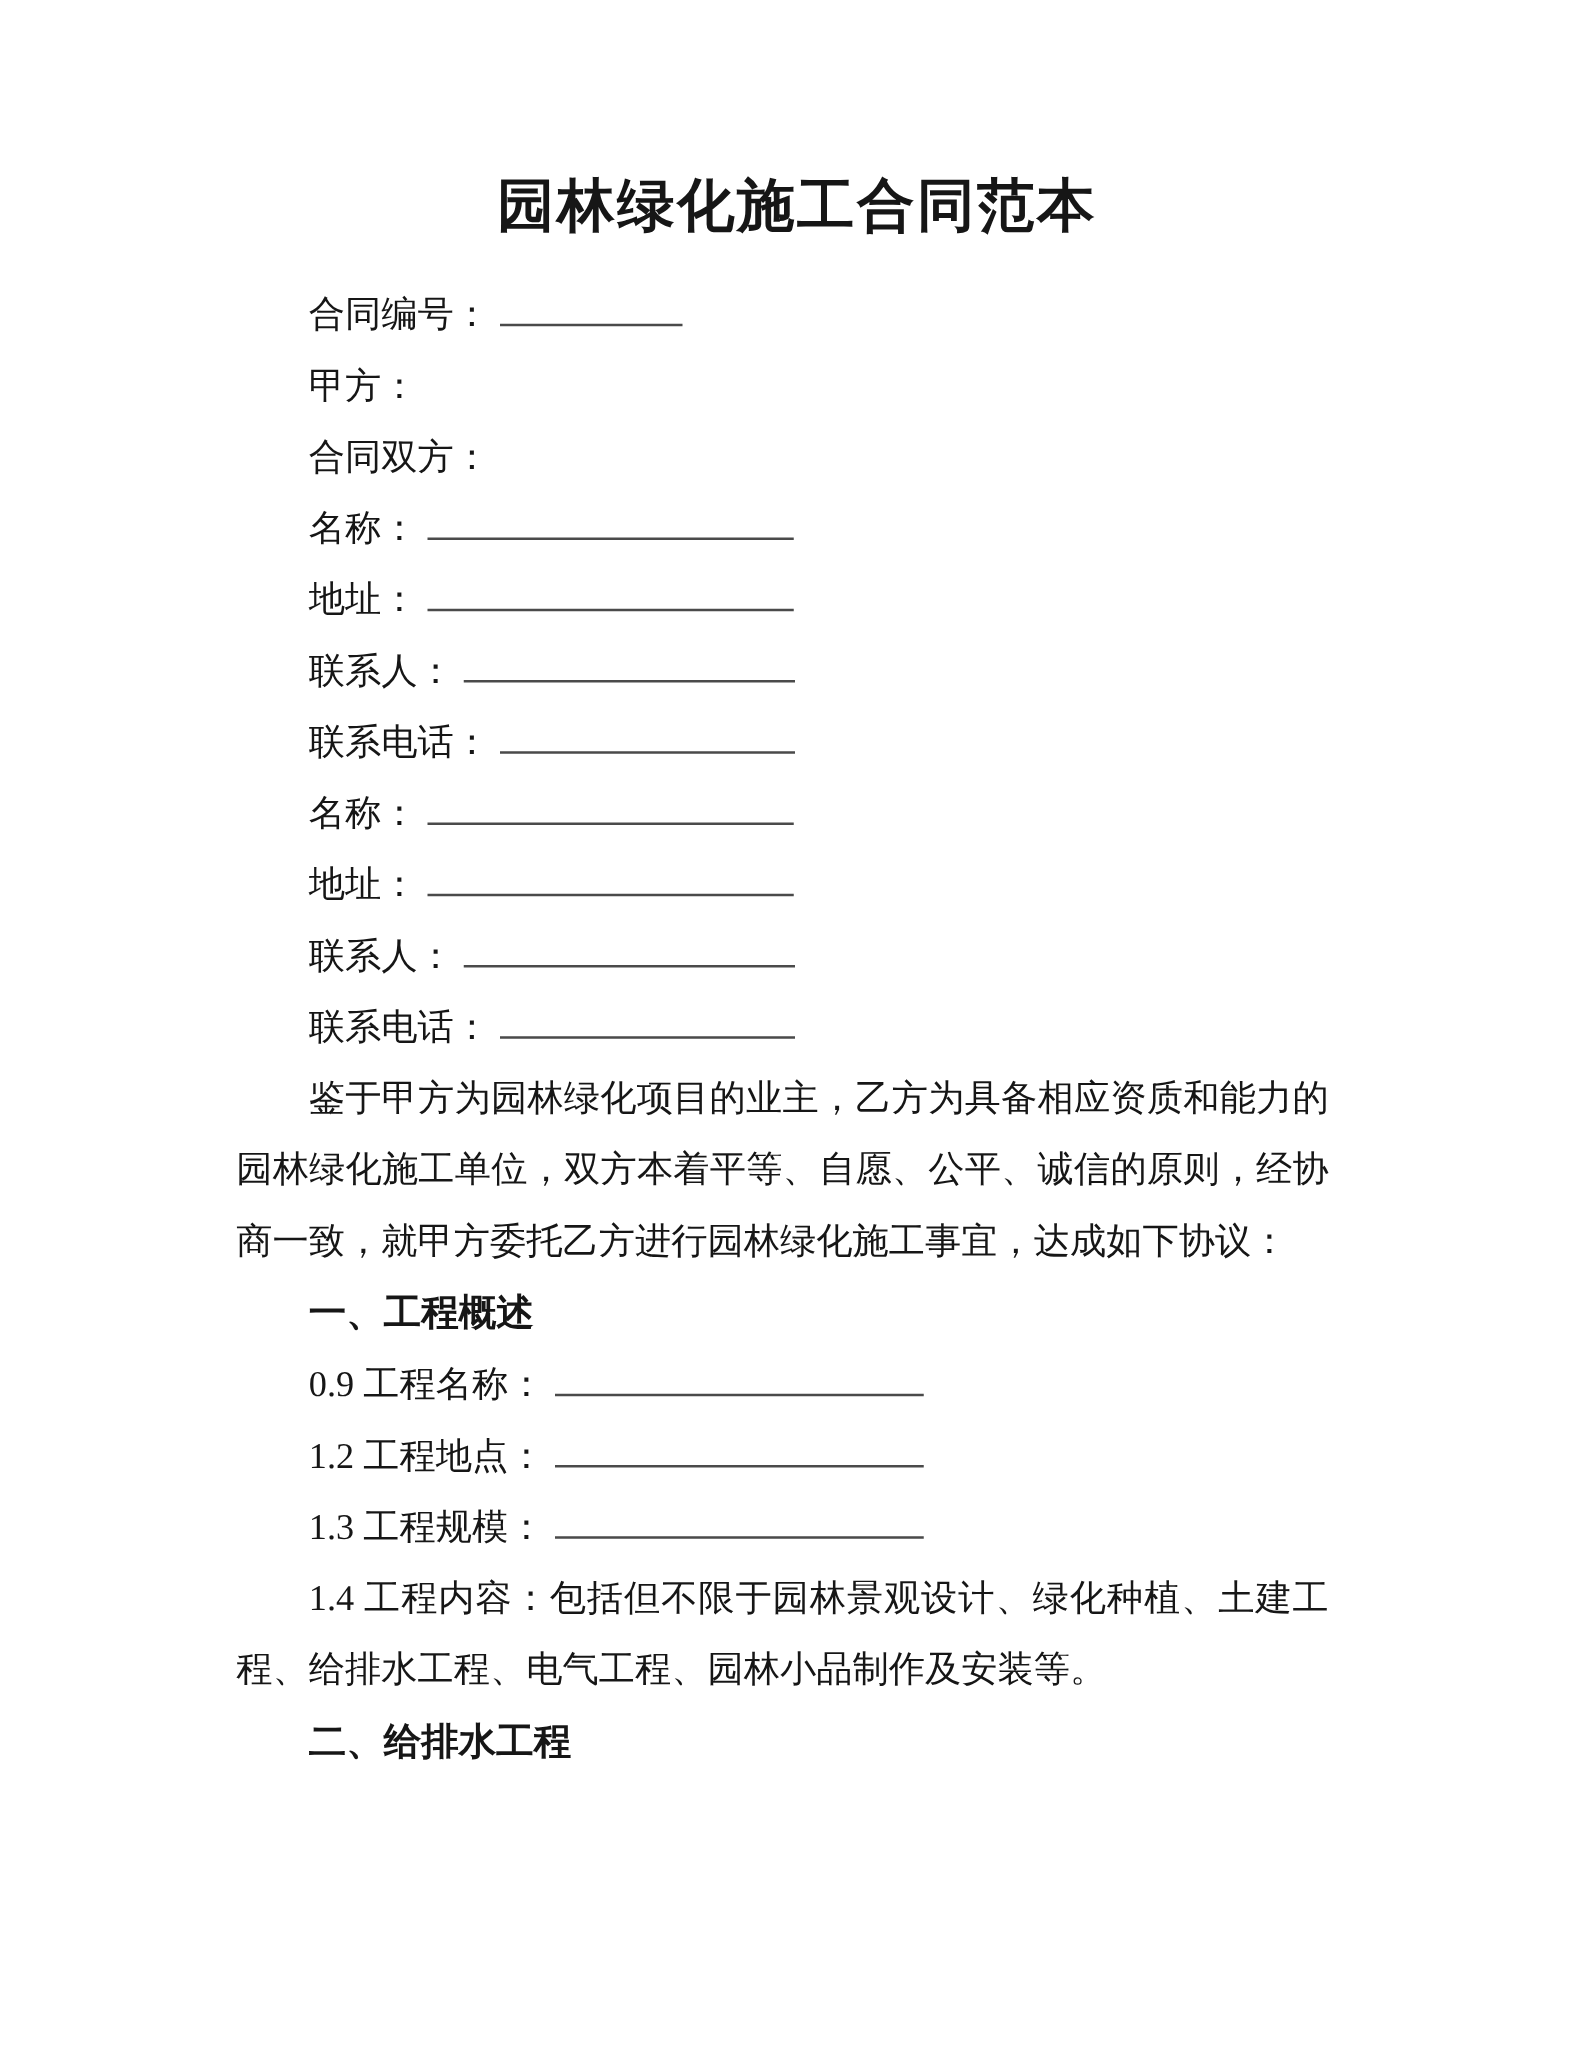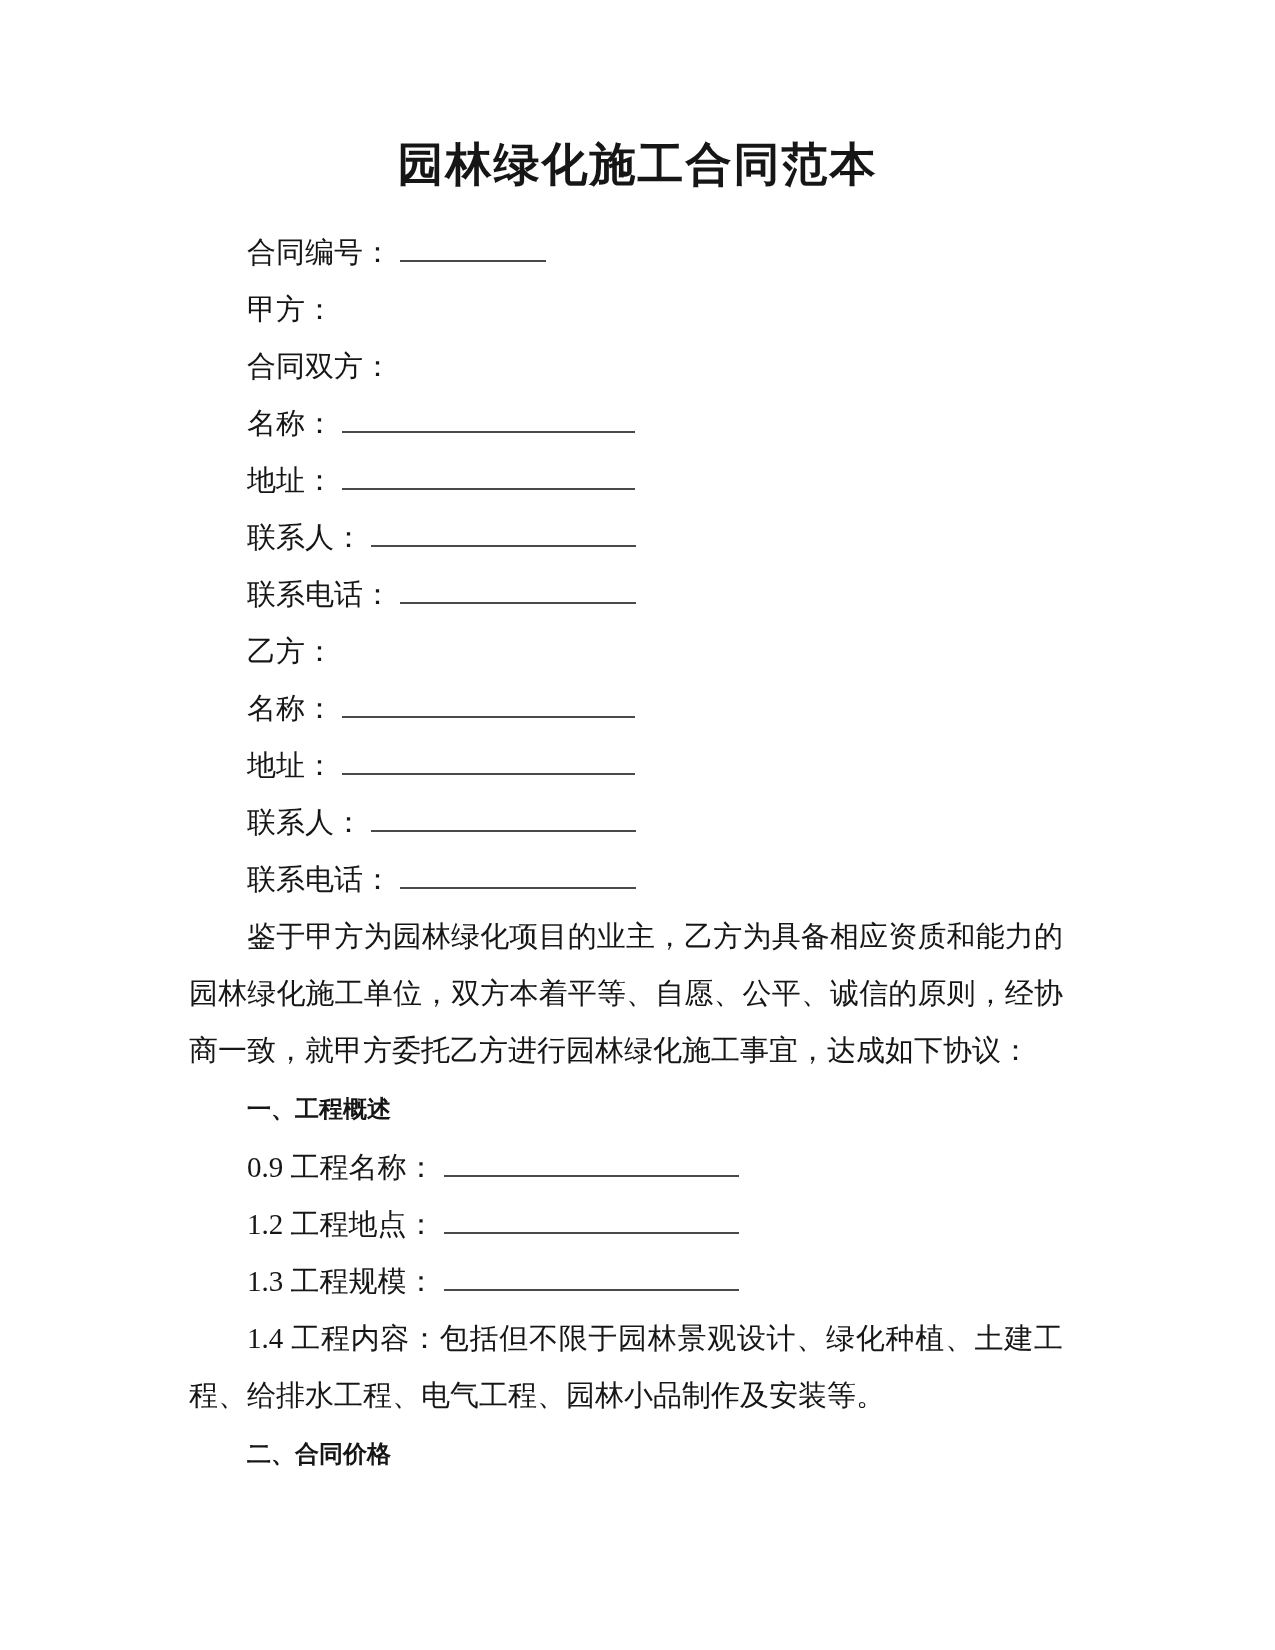--- a/index.html
+++ b/index.html
@@ -21,23 +21,23 @@
     text-align:center;
     font-size:46px;
     line-height:66px;
     font-weight:bold;
     letter-spacing:2px;
   }
   .body-block{margin-top:26px;}
   p{margin:0;line-height:57px;text-align:justify;}
   .indent{text-indent:2em;}
   .sec-heading{
-    font-family:Liberation Mono, monospace;
+    font-family:Liberation Serif, serif;
     font-weight:bold;
-    font-size:24px;
+    font-size:30px;
   }
   .blank{
     display:inline-block;
     border-bottom:2px solid #4a4a4a;
     height:1.0em;
     vertical-align:baseline;
     margin-left:8px;
   }
   .w-code{width:146px;}
   .w-a{width:293px;}
@@ -57,33 +57,32 @@
 
     <p class="indent"><span>甲方：</span></p>
 
     <p class="indent"><span>合同双方：</span></p>
 
     <p class="indent"><span>名称：</span><span class="blank w-a"></span></p>
     <p class="indent"><span>地址：</span><span class="blank w-a"></span></p>
     <p class="indent"><span>联系人：</span><span class="blank w-b"></span></p>
     <p class="indent"><span>联系电话：</span><span class="blank w-c"></span></p>
 
-    <p class="indent"><span>乙方：</span></p>
 
     <p class="indent"><span>名称：</span><span class="blank w-a"></span></p>
     <p class="indent"><span>地址：</span><span class="blank w-a"></span></p>
     <p class="indent"><span>联系人：</span><span class="blank w-b"></span></p>
     <p class="indent"><span>联系电话：</span><span class="blank w-c"></span></p>
 
     <p class="indent">鉴于甲方为园林绿化项目的业主，乙方为具备相应资质和能力的园林绿化施工单位，双方本着平等、自愿、公平、诚信的原则，经协商一致，就甲方委托乙方进行园林绿化施工事宜，达成如下协议：</p>
 
     <p class="indent"><span class="sec-heading">一、工程概述</span></p>
 
     <p class="indent"><span>0.9 工程名称：</span><span class="blank w-item"></span></p>
     <p class="indent"><span>1.2 工程地点：</span><span class="blank w-item"></span></p>
     <p class="indent"><span>1.3 工程规模：</span><span class="blank w-item"></span></p>
 
     <p class="indent"><span>1.4 工程内容：</span><span>包括但不限于园林景观设计、绿化种植、土建工程、给排水工程、电气工程、园林小品制作及安装等。</span></p>
 
-    <p class="indent"><span class="sec-heading">二、合同价格</span></p>
+    <p class="indent"><span class="sec-heading">二、给排水工程</span></p>
 
   </div>
 </div>
 
 </body></html>

